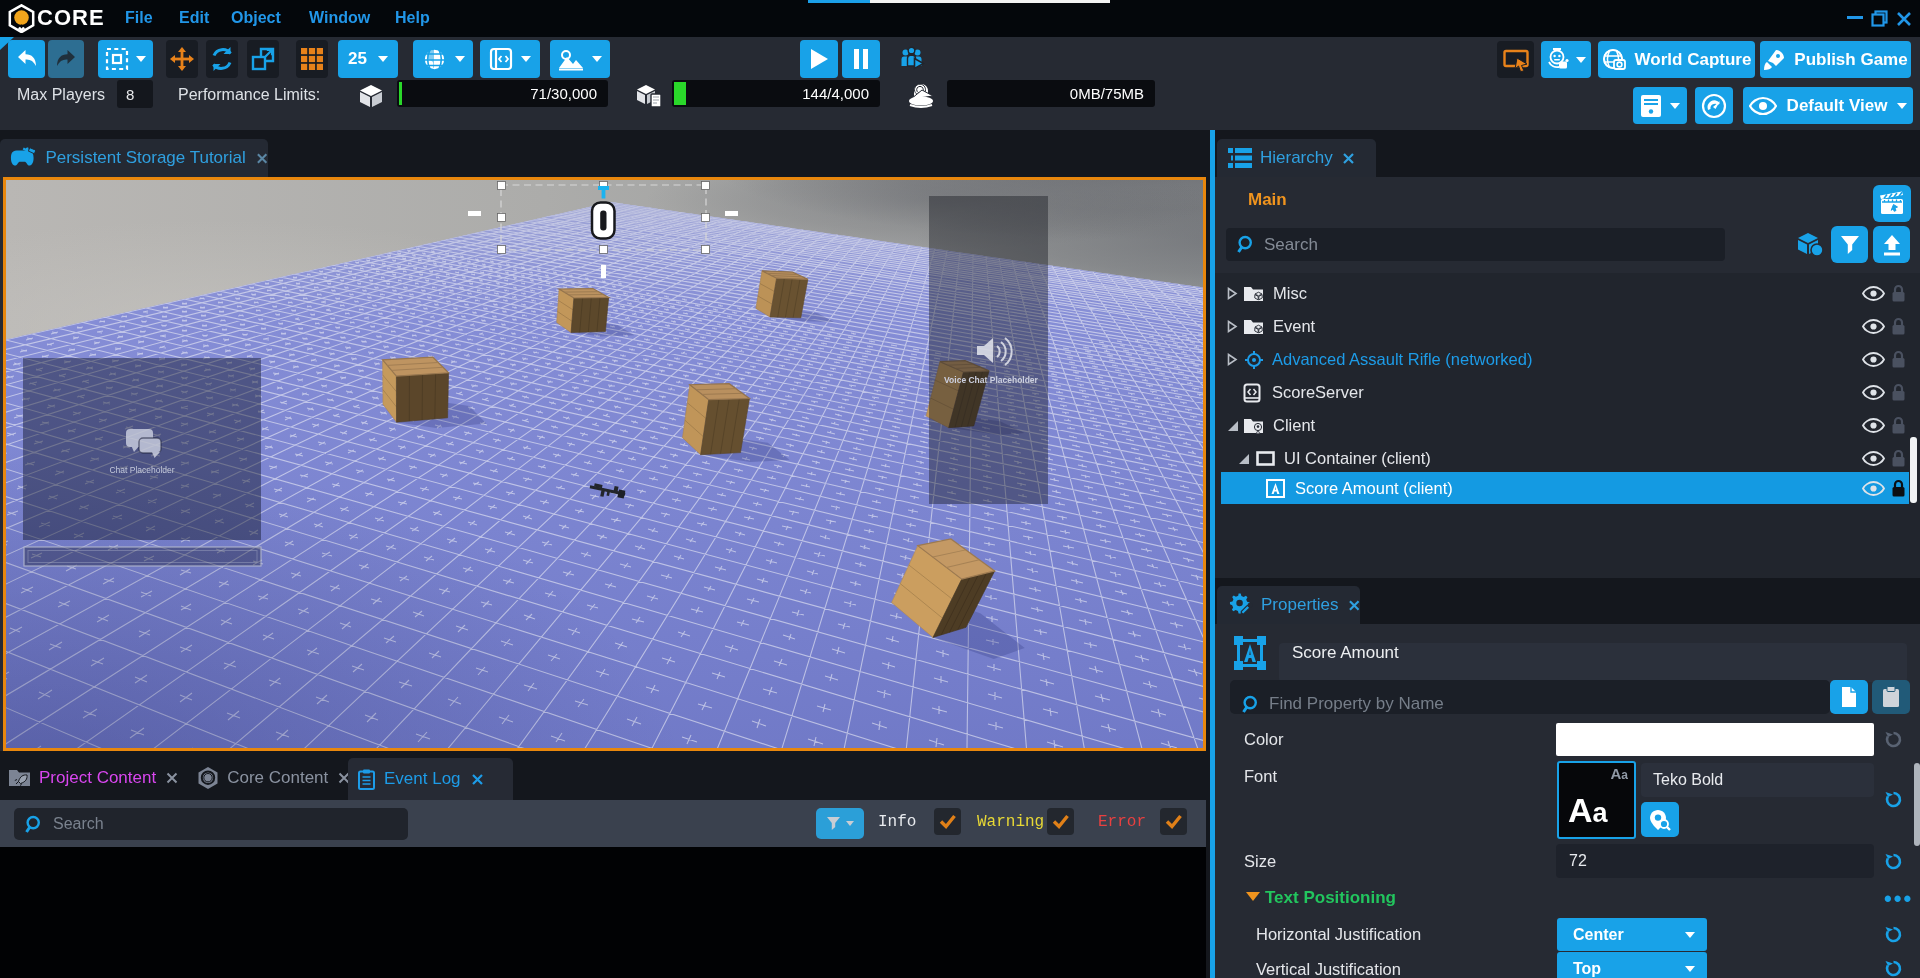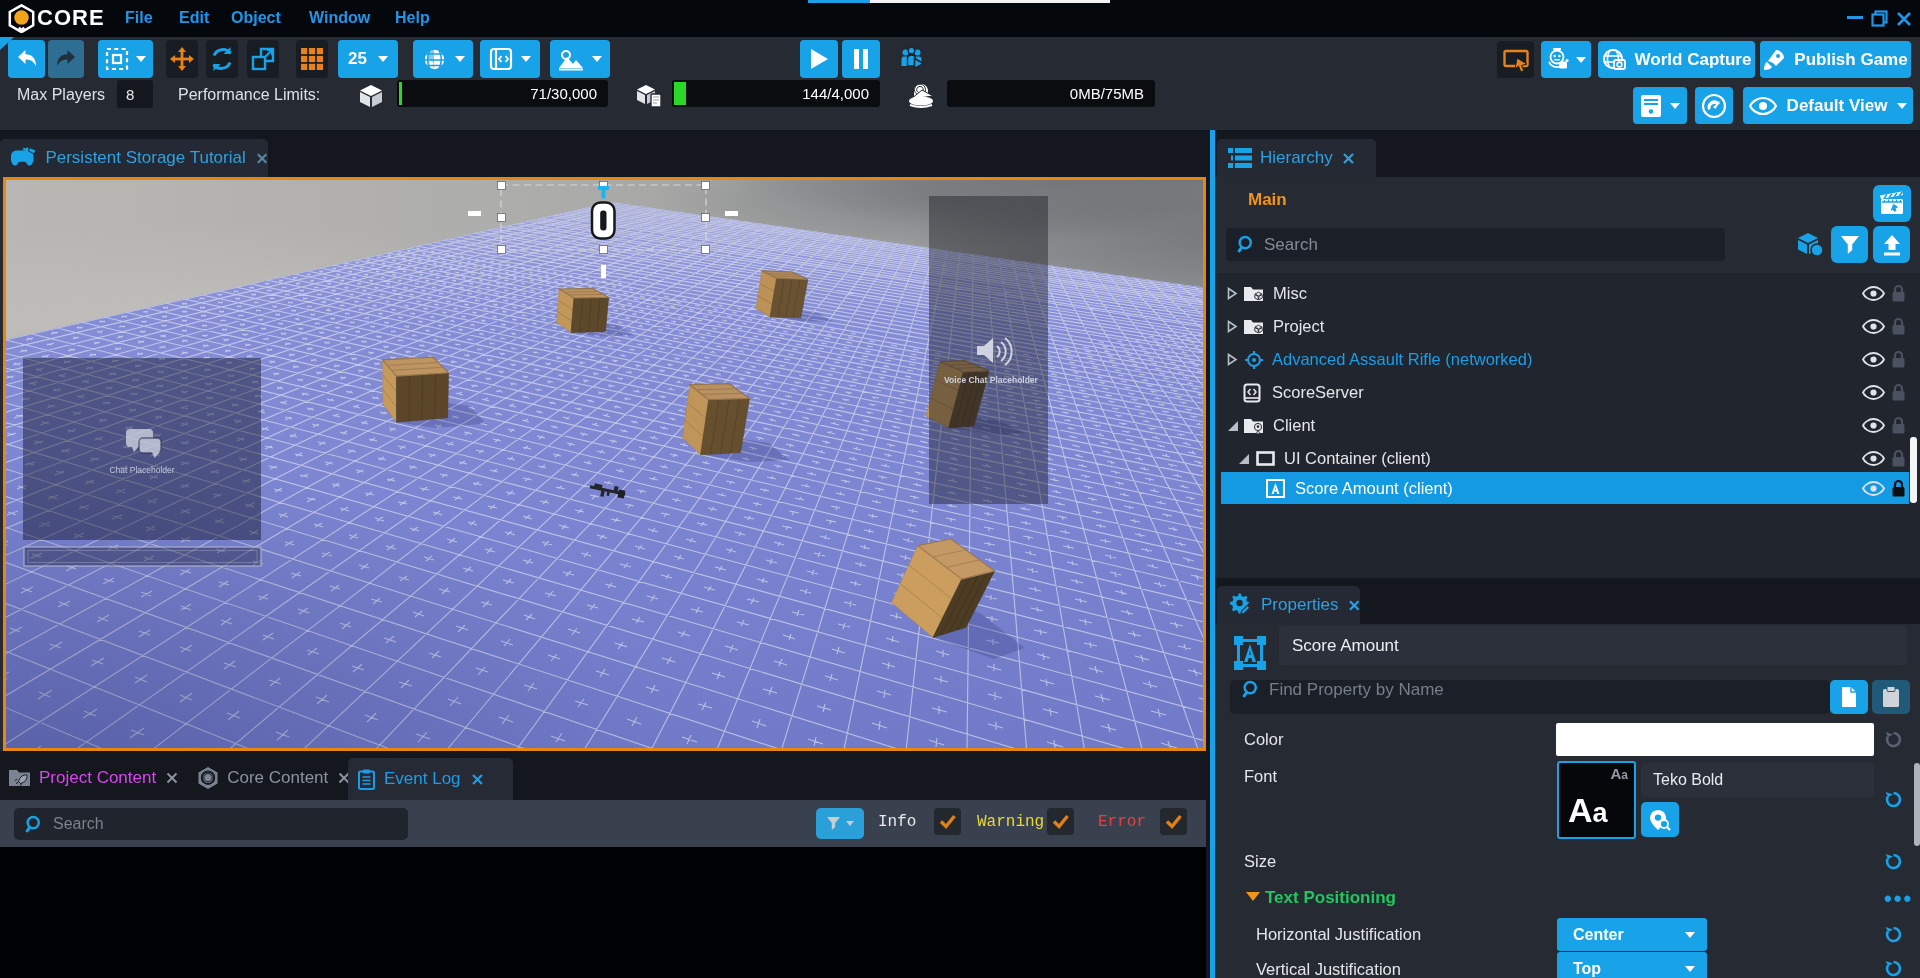--- a/index.html
+++ b/index.html
@@ -468,21 +468,21 @@
   <span style="margin-left:9px">Misc</span>
 </div>
 <div class="row" style="left:12px;top:133px;height:33px;width:688px">
   <svg width="11" height="13" viewBox="0 0 11 13">
           <path d="M1.5 1.5 L9 6.5 L1.5 11.5 Z" fill="none" stroke="#b9bec6" stroke-width="1.6"></path>
         </svg>
   <svg width="21" height="18" viewBox="0 0 21 18" style="margin-left:5px">
           <path d="M1 2 H8 L10 4.5 H20 V16 H1 Z" fill="#e8eaee"></path>
           <path d="M12 9 l3.5-1.8 3.5 1.8 -3.5 1.8 Z M11.8 9.6 v3.4 l3.4 1.8 v-3.4 Z M19.2 9.6 v3.4 l-3.4 1.8 v-3.4 Z" fill="#e8eaee" stroke="#262a33" stroke-width="0.9"></path>
         </svg>
-  <span style="margin-left:9px">Project</span>
+  <span style="margin-left:9px">Event</span>
 </div>
 <div class="row" style="left:12px;top:166px;height:33px;width:688px;color:#1d9ce8">
   <svg width="11" height="13" viewBox="0 0 11 13">
           <path d="M1.5 1.5 L9 6.5 L1.5 11.5 Z" fill="none" stroke="#b9bec6" stroke-width="1.6"></path>
         </svg>
   <svg width="20" height="20" viewBox="0 0 20 20" style="margin-left:6px">
           <g stroke="#1d9ce8" stroke-width="2" fill="none">
             <circle cx="10" cy="10" r="6"></circle>
             <path d="M10 1 V5 M10 15 V19 M1 10 H5 M15 10 H19"></path>
           </g>
@@ -607,24 +607,24 @@
           <rect x="23" y="0" width="9" height="9"></rect>
           <rect x="0" y="25" width="9" height="9"></rect>
           <rect x="23" y="25" width="9" height="9"></rect>
           <rect x="3" y="7" width="3" height="22"></rect>
           <rect x="26" y="7" width="3" height="22"></rect>
           <rect x="7" y="3" width="18" height="3"></rect>
           <rect x="7" y="28" width="18" height="3"></rect>
         </g>
         <path d="M16 8 L22 26 H18.5 L17.3 22 H14.7 L13.5 26 H10 Z M16 14 L15.3 19 H16.7 Z" fill="#18a2e8"></path>
       </svg>
-    <div class="abs" style="left:64px;top:2px;width:628px;height:39px;background:#2b303b;border-radius:4px;display:flex;align-items:center">
+    <div class="abs" style="left:64px;top:19px;width:628px;height:39px;background:#2b303b;border-radius:4px;display:flex;align-items:flex-start">
         <span style="color:#eceef0;font-size:17px;margin-left:13px">Score Amount</span>
       </div>
-    <div class="abs" style="left:15px;top:56px;width:600px;height:34px;background:#1b1f27;border-radius:5px;display:flex;align-items:flex-start">
+    <div class="abs" style="left:15px;top:56px;width:600px;height:34px;background:#1b1f27;border-radius:5px;display:flex;align-items:flex-end">
       <svg style="margin-left:12px" width="19" height="19" viewBox="0 0 19 19">
           <circle cx="8.2" cy="7.6" r="5.6" fill="none" stroke="#18a2e8" stroke-width="2.4"></circle>
           <path d="M4.5 12.5 L1.5 17" stroke="#18a2e8" stroke-width="3"></path>
         </svg>
       <span style="color:#767e89;font-size:17px;margin-left:8px">Find Property by Name</span>
     </div>
     <div class="btn" style="left:615px;top:56px;width:38px;height:34px;border-radius:5px">
       <svg width="20" height="22" viewBox="0 0 20 22">
           <path d="M3 1 H12 L17 6 V21 H3 Z" fill="#fff"></path>
           <path d="M12 1 V6 H17" fill="none" stroke="#18a2e8" stroke-width="1.4"></path>
@@ -656,20 +656,23 @@
           <circle cx="9" cy="8.6" r="3.2" fill="#18a2e8"></circle>
           <circle cx="15" cy="15" r="4" fill="#18a2e8" stroke="#fff" stroke-width="1.8"></circle>
           <path d="M18 18 L21 21" stroke="#fff" stroke-width="2.4"></path>
         </svg>
 </div>
 <svg class="rst" style="left:669px;top:166px" viewBox="0 0 19 19">
         <path d="M9.5 3 A6.5 6.5 0 1 1 3.8 6.4" fill="none" stroke="#18a2e8" stroke-width="2.6"></path>
         <path d="M1.5 2 L4.2 7 L9 4.6 Z" fill="#18a2e8"></path>
       </svg>
 <div class="row" style="left:29px;top:220px;height:34px">Size</div>
+<div class="abs" style="left:341px;top:220px;width:318px;height:34px;background:#1e222b;border-radius:4px;display:flex;align-items:center">
+        <span style="color:#e8eaee;font-size:16px;margin-left:13px">72</span>
+      </div>
 <svg class="rst" style="left:669px;top:228px" viewBox="0 0 19 19">
         <path d="M9.5 3 A6.5 6.5 0 1 1 3.8 6.4" fill="none" stroke="#18a2e8" stroke-width="2.6"></path>
         <path d="M1.5 2 L4.2 7 L9 4.6 Z" fill="#18a2e8"></path>
       </svg>
 <div class="abs" style="left:31px;top:268px;width:0;height:0;border-left:7px solid transparent;border-right:7px solid transparent;border-top:9px solid #f0941e"></div>
 <div class="abs" style="left:50px;top:264px;color:#22c55e;font-size:17px;font-weight:bold">Text Positioning</div>
 <div class="abs" style="left:669px;top:262px;color:#18a2e8;font-size:22px;font-weight:bold;letter-spacing:2px">•••</div>
 <div class="row" style="left:41px;top:294px;height:33px">Horizontal Justification</div>
 <div class="btn" style="left:342px;top:294px;width:150px;height:33px;border-radius:3px;justify-content:flex-start">
         <span style="font-size:16px;font-weight:bold;margin-left:16px">Center</span>

